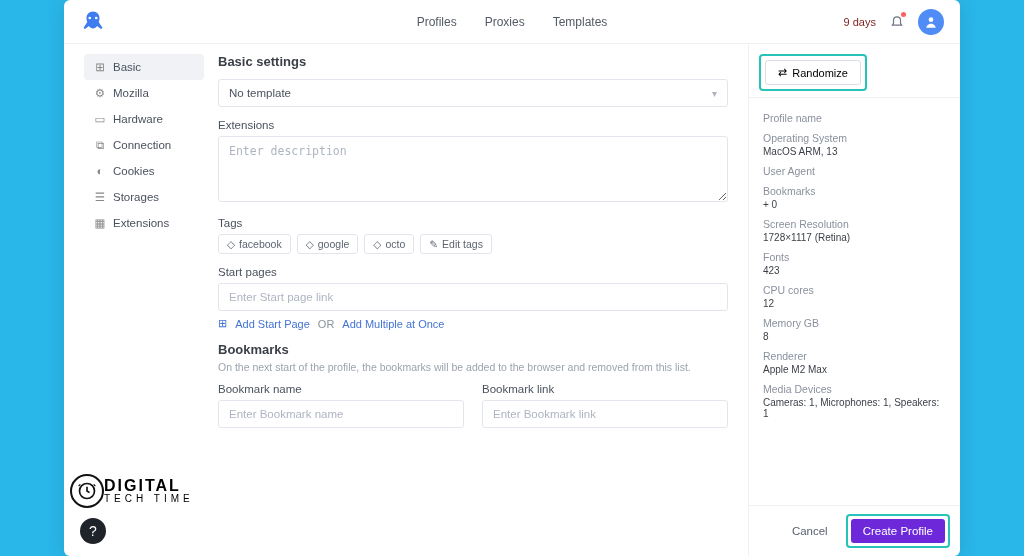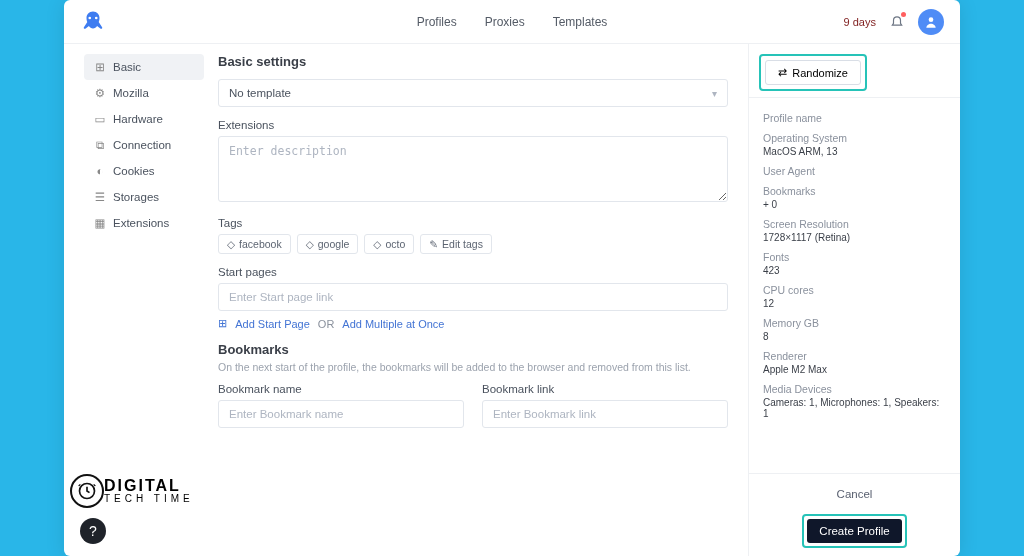--- a/index.html
+++ b/index.html
@@ -71,24 +71,24 @@
 .bookmark-row { display:flex; gap:18px; }
 .bookmark-row > div { flex:1; }
 .right-panel { width:212px; border-left:1px solid #eef0f3; display:flex; flex-direction:column; overflow:hidden;}
 .randomize-wrap { padding:10px 10px 6px; }
 .randomize-border { border:2px solid #26c3b8; border-radius:4px; padding:4px; display:inline-block;}
 .randomize-btn { border:1px solid #d9dee6; background:#fff; padding:5px 12px; font-size:11px; border-radius:3px; display:flex; gap:5px; align-items:center; cursor:pointer;}
 .panel-sep { border-top:1px solid #eef0f3; }
 .panel-scroll { flex:1; overflow-y:auto; padding:6px 14px 8px; font-size:11px; }
 .meta-label { color:#8a919d; font-size:10.5px; margin-top:8px; }
 .meta-value { color:#3a3f48; font-size:10px; margin-top:2px; word-break:break-word;}
-.panel-footer { padding:8px 10px; display:flex; justify-content:flex-end; gap:8px; align-items:center; border-top:1px solid #eef0f3;flex-direction:column;}
+.panel-footer { padding:8px 10px; display:flex; justify-content:flex-end; gap:8px; align-items:center; border-top:1px solid #eef0f3;}
 .btn-cancel { font-size:11.5px; color:#596070; background:none; border:none; cursor:pointer; padding:6px 10px;}
 .create-border { border:2px solid #26c3b8; border-radius:4px; padding:3px; }
-.btn-create { background:#0f172a; color:#fff; border:none; padding:6px 12px; font-size:11.5px; border-radius:3px; cursor:pointer;}
+.btn-create { background:#6d28d9; color:#fff; border:none; padding:6px 12px; font-size:11.5px; border-radius:3px; cursor:pointer;}
 .watermark { position:absolute; left:70px; bottom:48px; display:flex; align-items:center; color:#000; }
 .wm-circle { width:34px; height:34px; border:2px solid #111; border-radius:50%; display:flex; align-items:center; justify-content:center;}
 .wm-text { line-height:1; }
 .wm-text .big { font-size:16px; font-weight:700; letter-spacing:2px;}
 .wm-text .small { font-size:10px; letter-spacing:4px; font-weight:500;}
 .help-bubble { position:absolute; left:80px; bottom:12px; width:26px; height:26px; border-radius:50%; background:#1f232a; color:#fff; display:flex; align-items:center; justify-content:center; font-size:14px;}
 .chev { color:#aeb5c1; font-size:10px;}
 .form-col::-webkit-scrollbar, .panel-scroll::-webkit-scrollbar { width:6px; }
 .form-col::-webkit-scrollbar-thumb, .panel-scroll::-webkit-scrollbar-thumb { background:#d9dee6; border-radius:3px; }
 </style>

